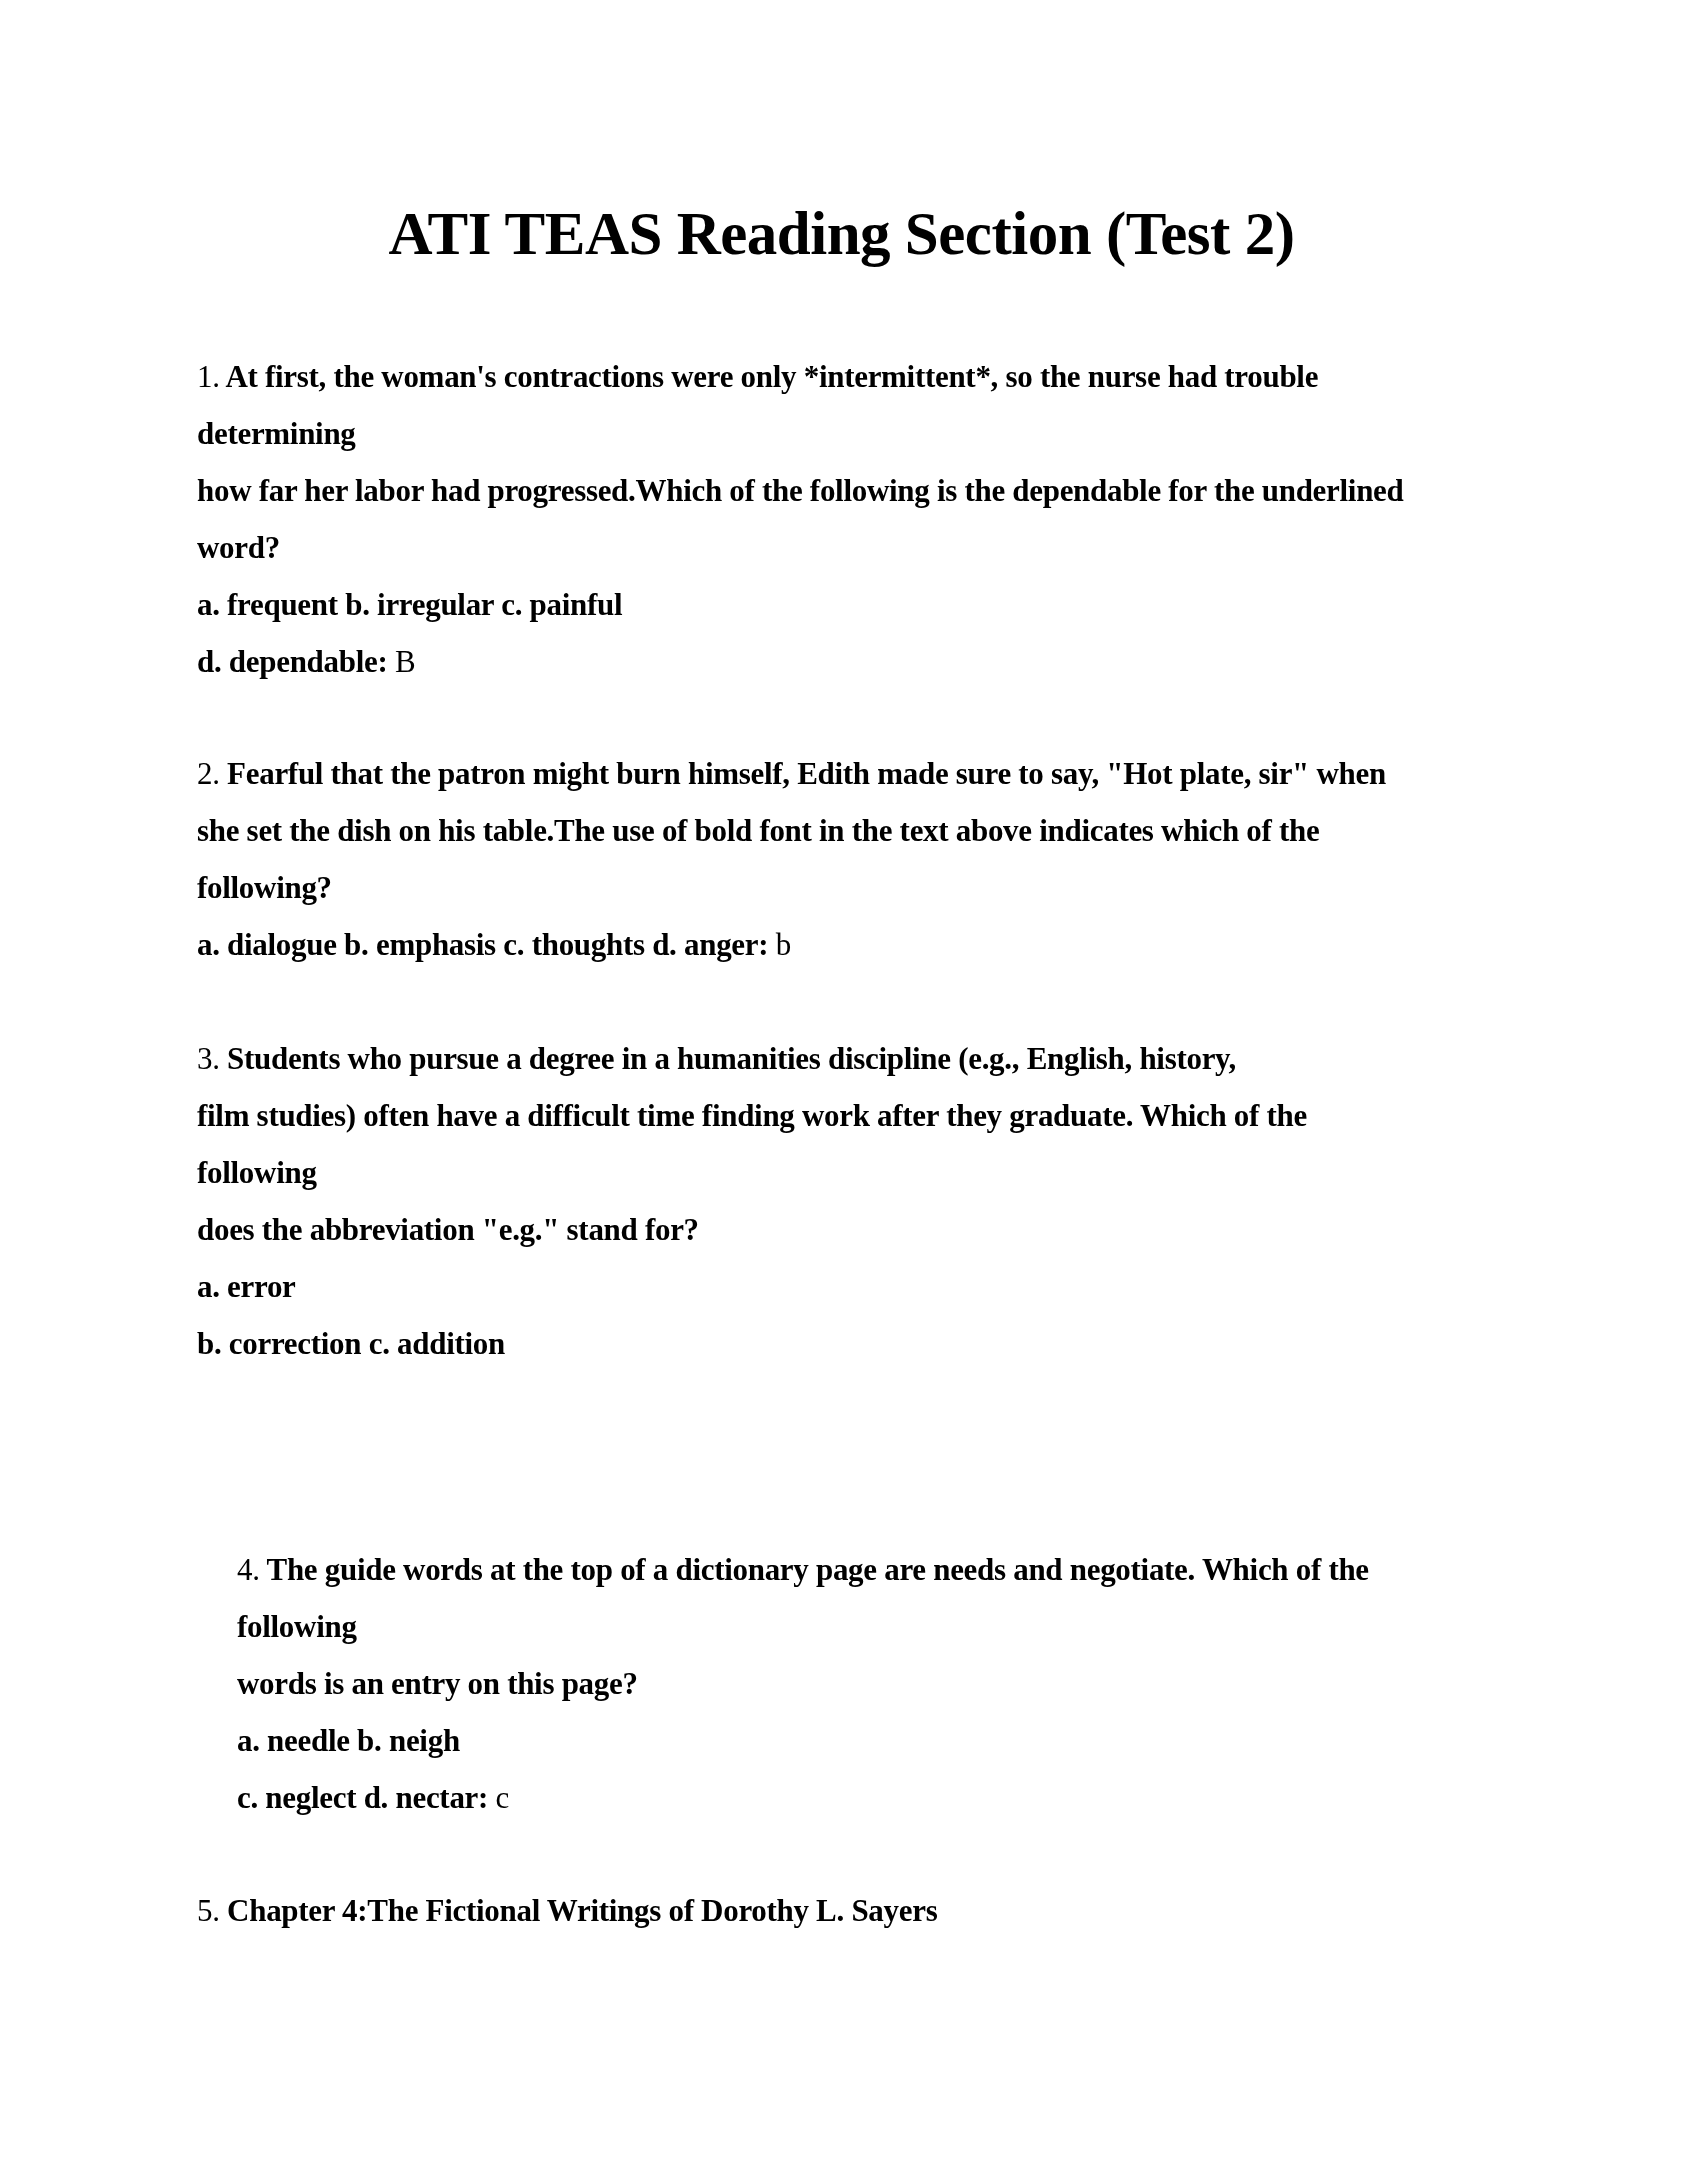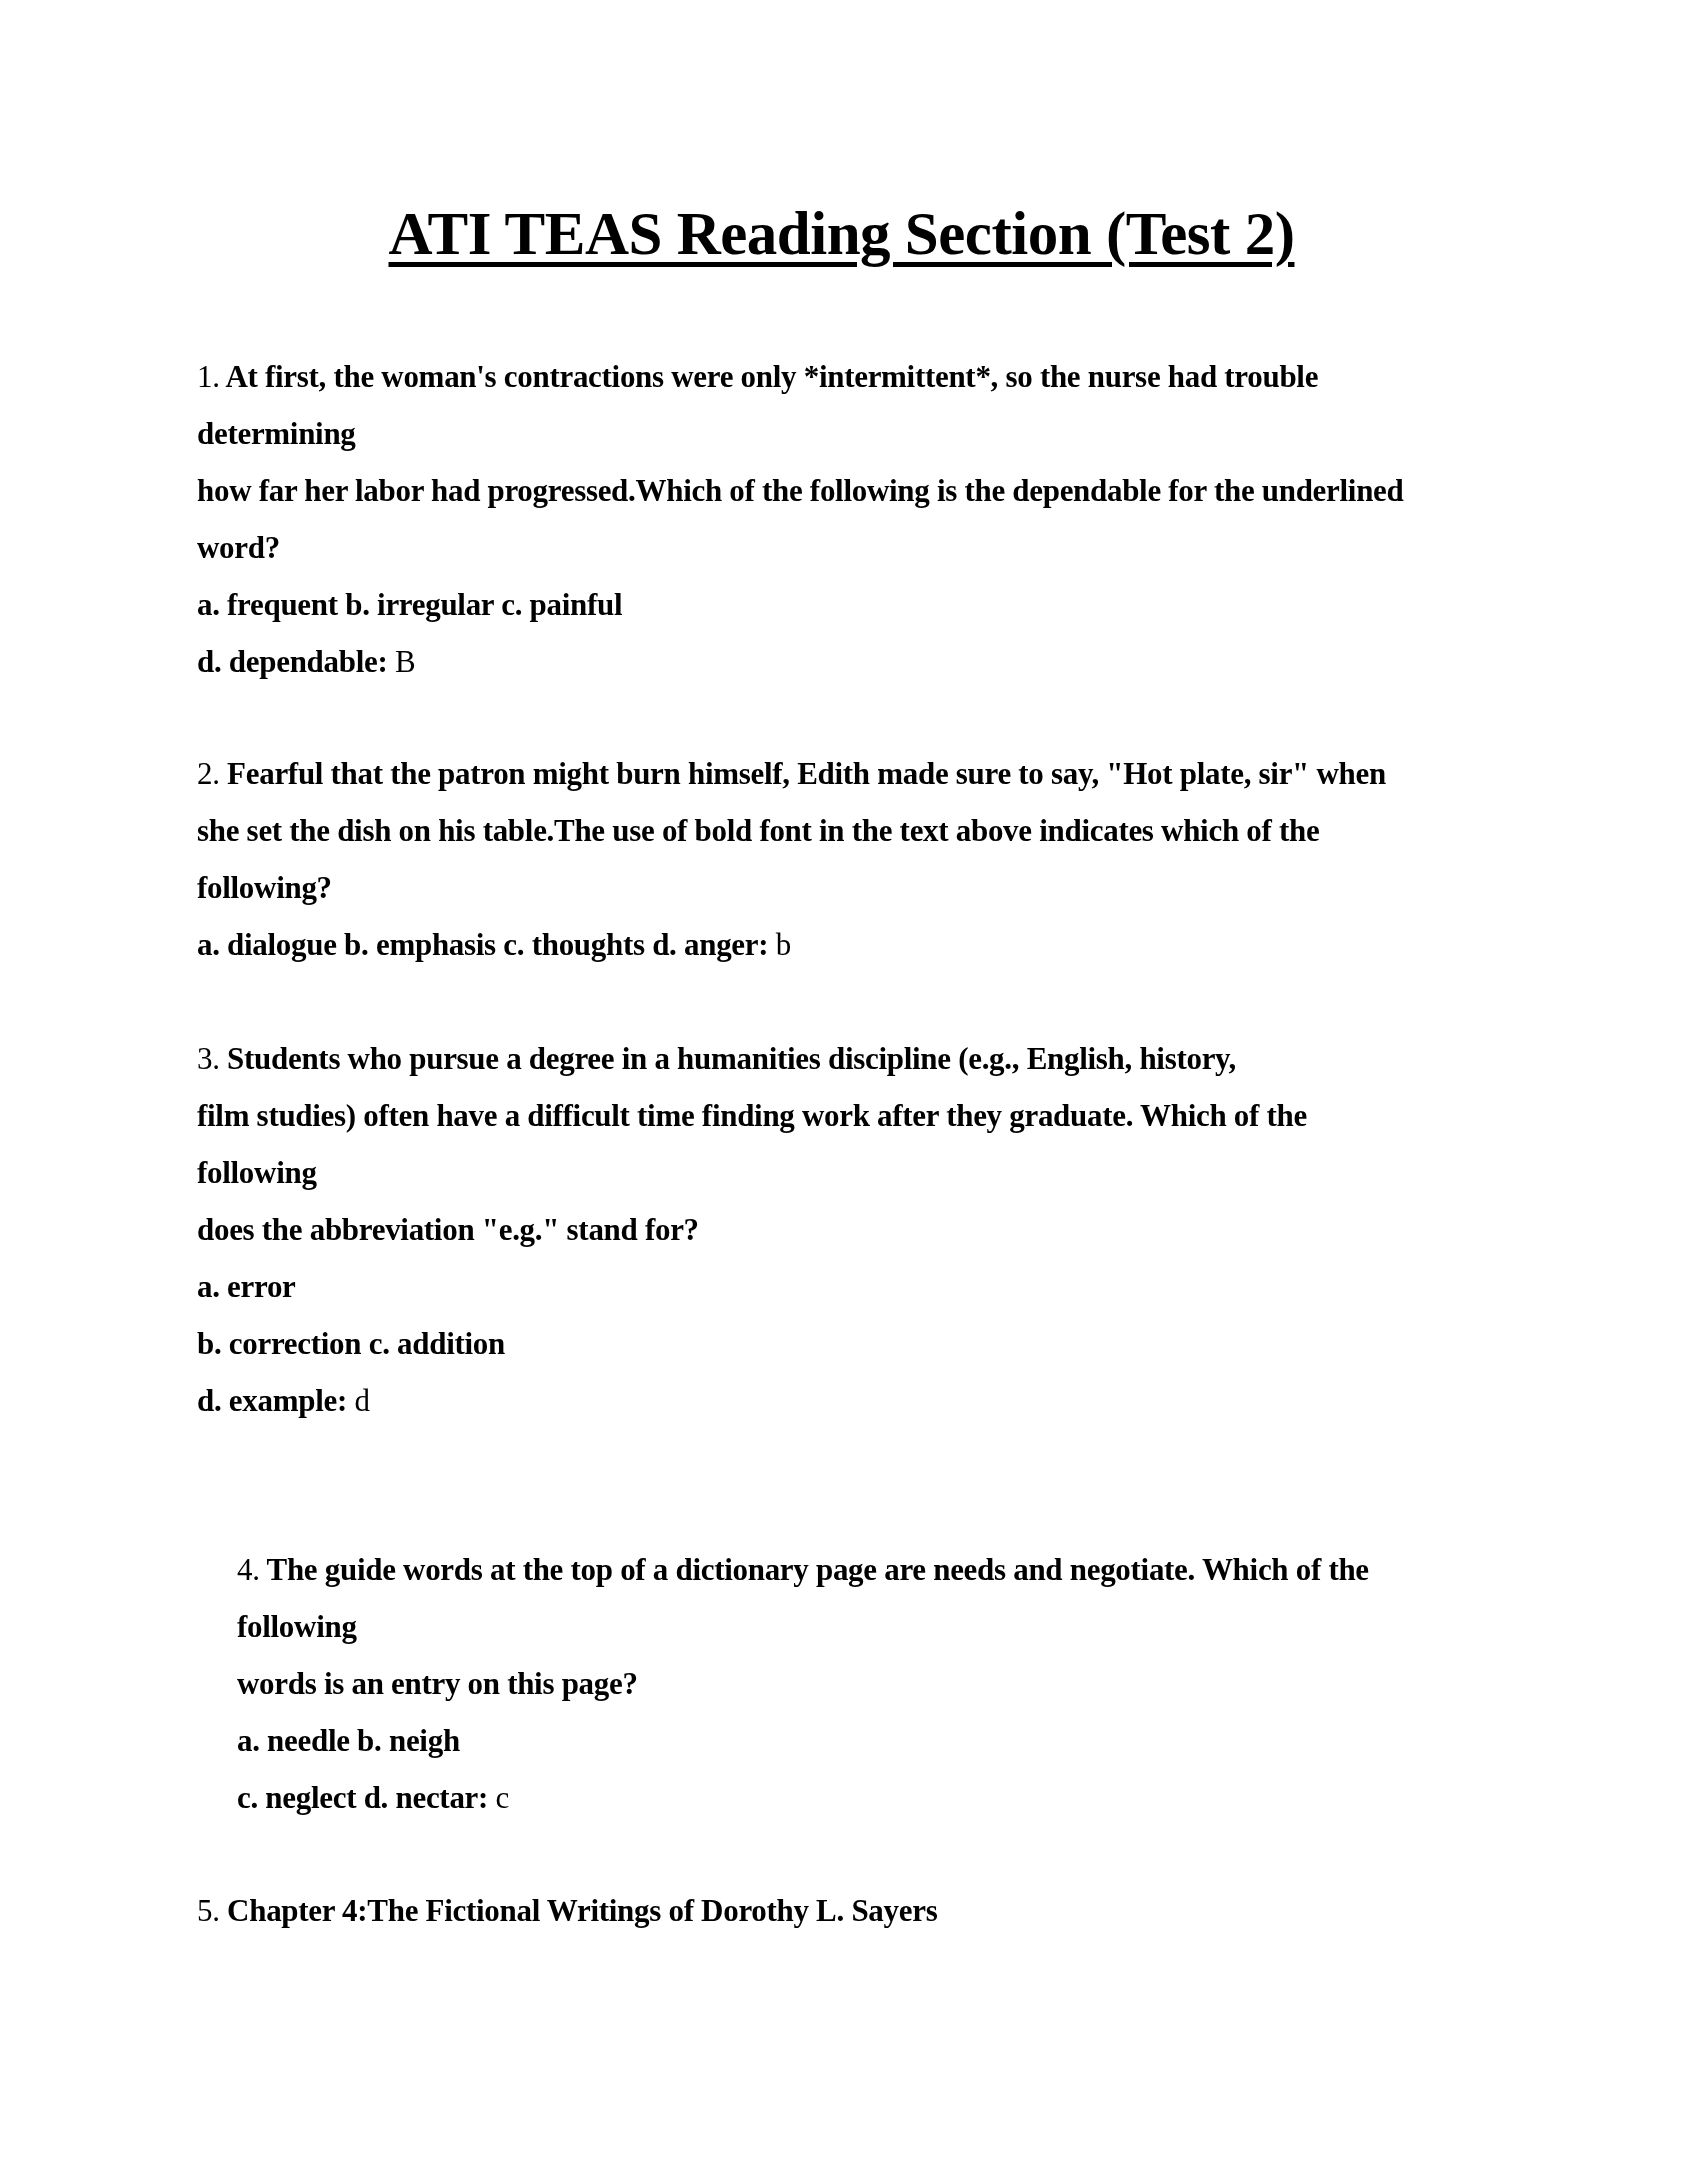--- a/index.html
+++ b/index.html
@@ -21,21 +21,20 @@
       left: 0;
       width: 1683px;
       text-align: center;
       font-size: 61px;
       font-weight: bold;
       line-height: 79px;
       margin: 0;
       letter-spacing: -0.5px;
     }
     .page-title span {
-      text-decoration: underline;
       text-decoration-thickness: 5px;
       text-underline-offset: 8px;
     }
     .question {
       position: absolute;
       left: 197px;
       width: 1307px;
       font-size: 31px;
       line-height: 57px;
       letter-spacing: -0.3px;
@@ -78,21 +77,20 @@
   <span class="line"><span>a. dialogue b. emphasis c. thoughts d. anger:</span> <span class="answer">b</span></span>
 </div>
 
 <div class="question" id="q3">
   <span class="line"><span class="qnum">3.</span> <span>Students who pursue a degree in a humanities discipline (e.g., English, history,</span></span>
   <span class="line">film studies) often have a difficult time finding work after they graduate. Which of the</span>
   <span class="line">following</span>
   <span class="line">does the abbreviation "e.g." stand for?</span>
   <span class="line">a. error</span>
   <span class="line">b. correction c. addition</span>
-  <span class="line"><span>d. example:</span> <span class="answer">d</span></span>
 </div>
 
 <div class="question" id="q4">
   <span class="line"><span class="qnum">4.</span> <span>The guide words at the top of a dictionary page are needs and negotiate. Which of the</span></span>
   <span class="line">following</span>
   <span class="line">words is an entry on this page?</span>
   <span class="line">a. needle b. neigh</span>
   <span class="line"><span>c. neglect d. nectar:</span> <span class="answer">c</span></span>
 </div>
 

